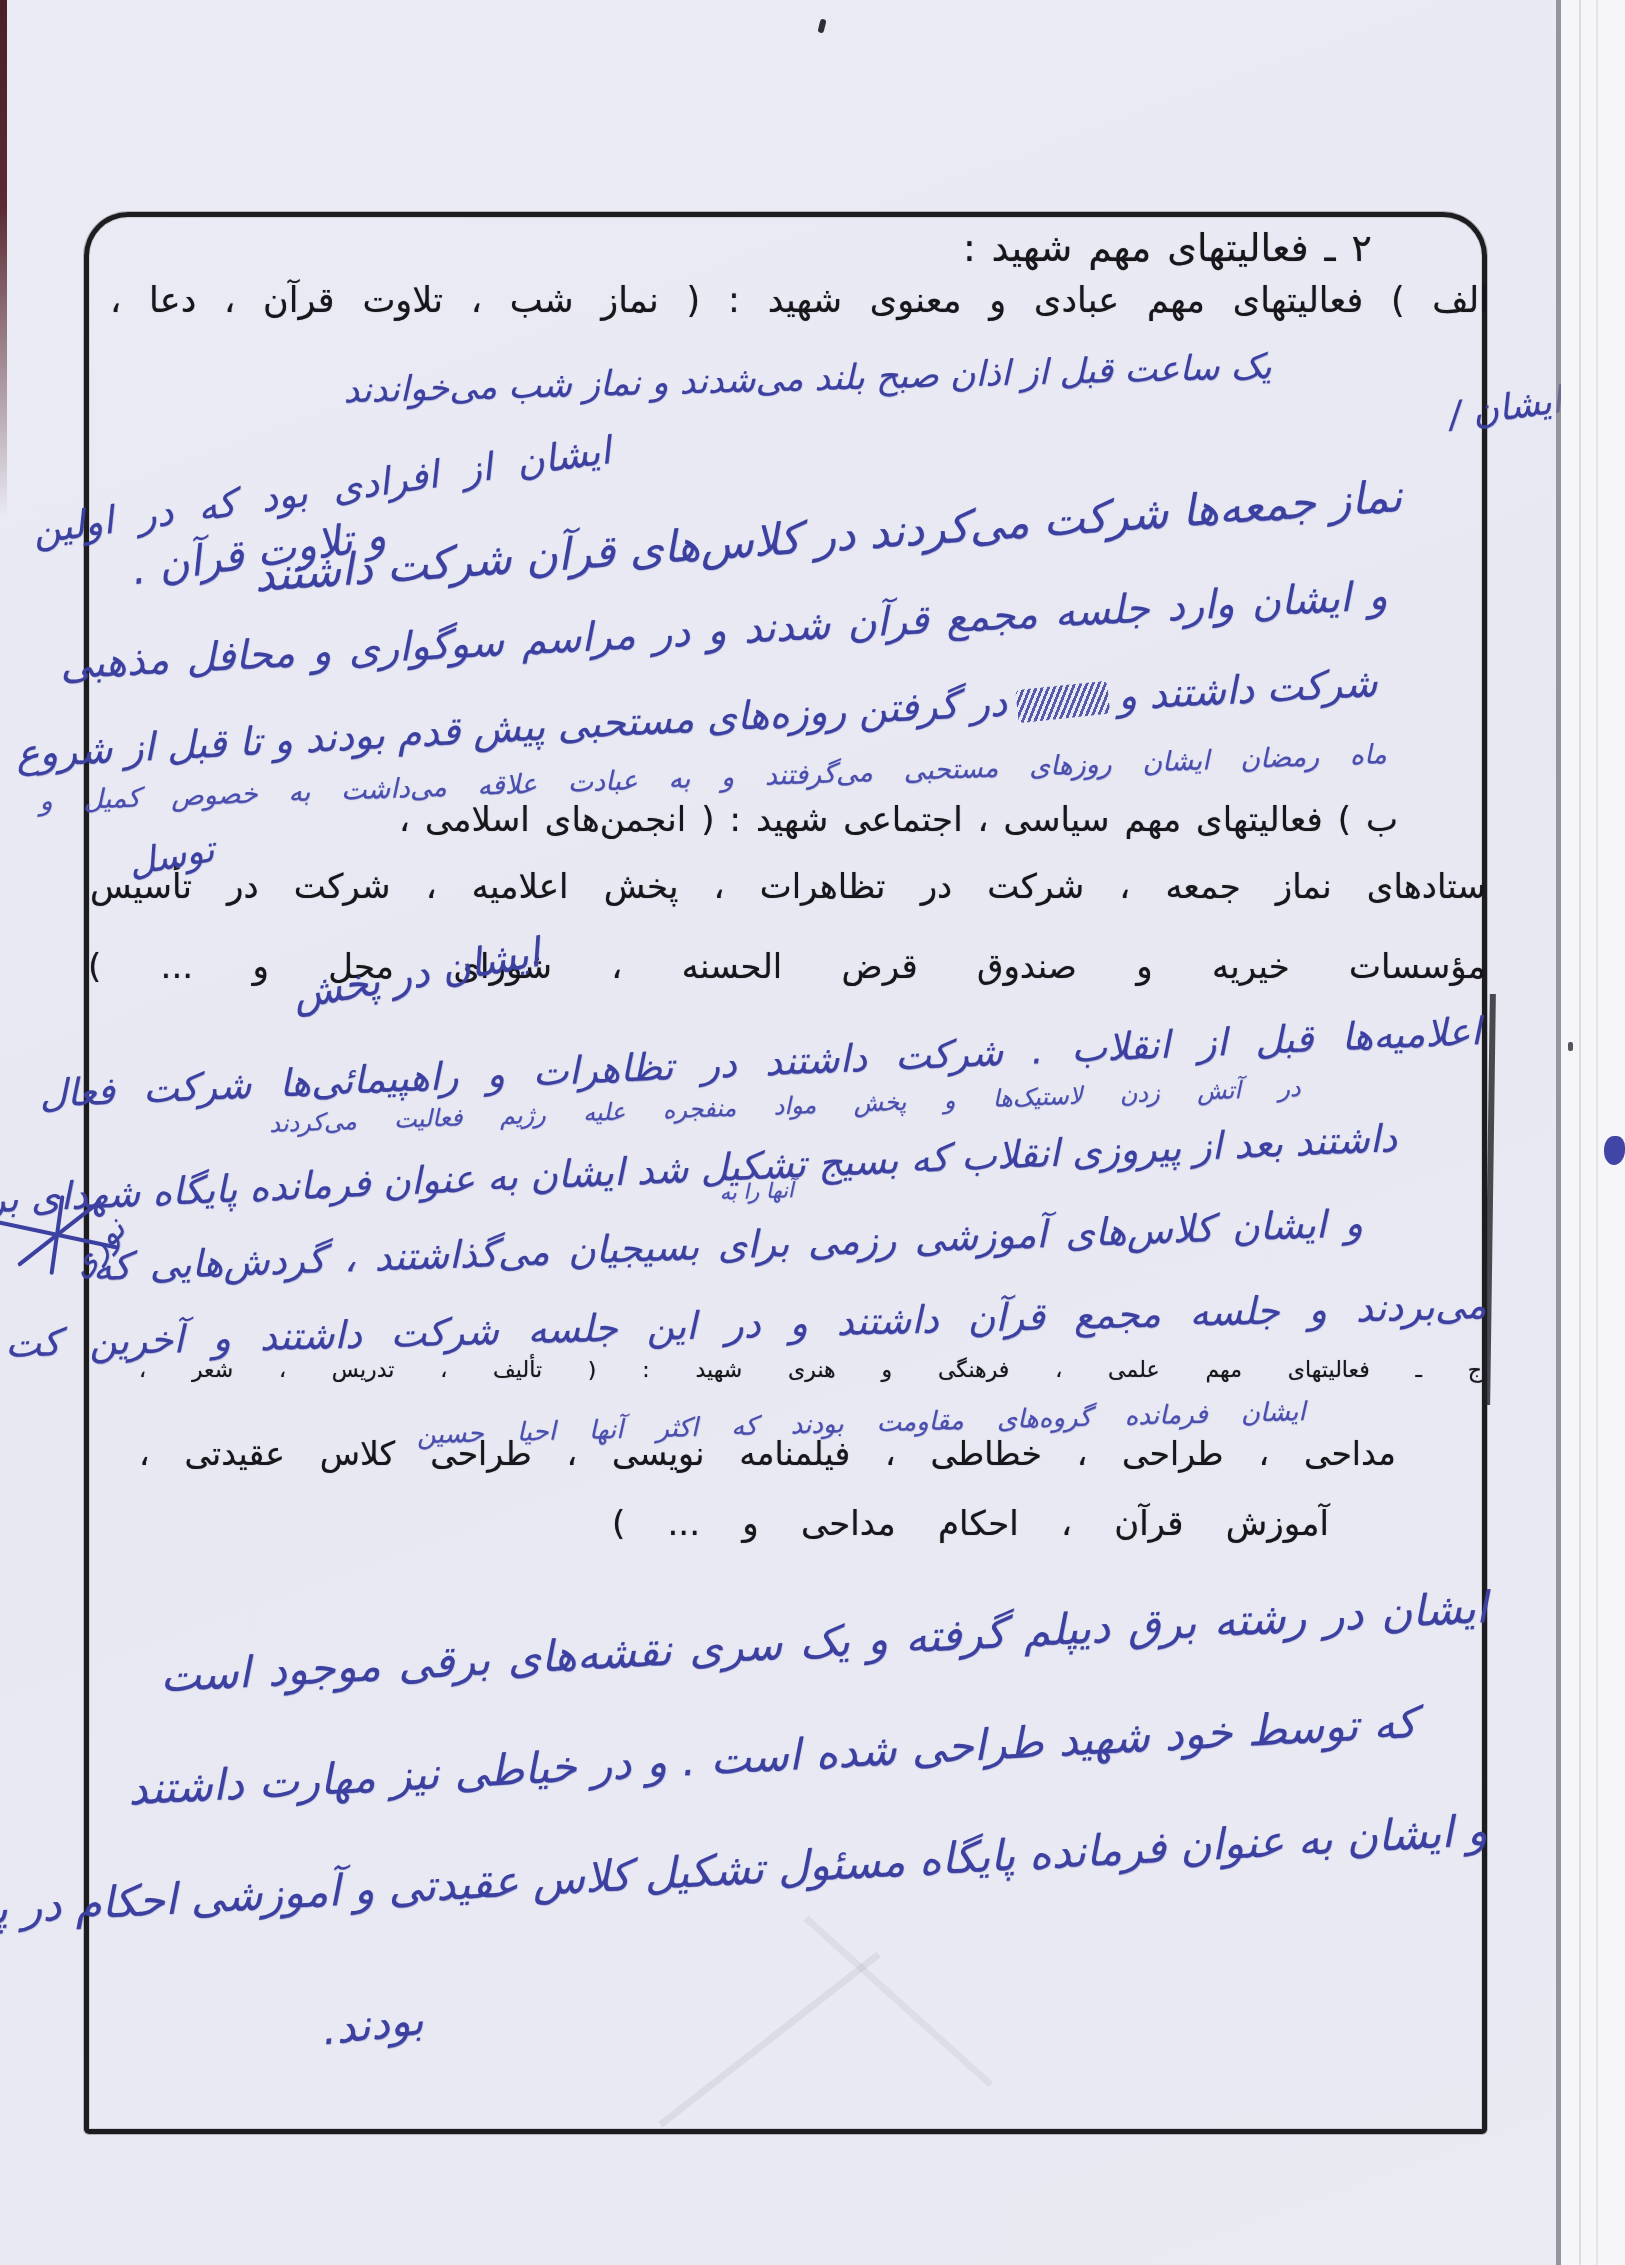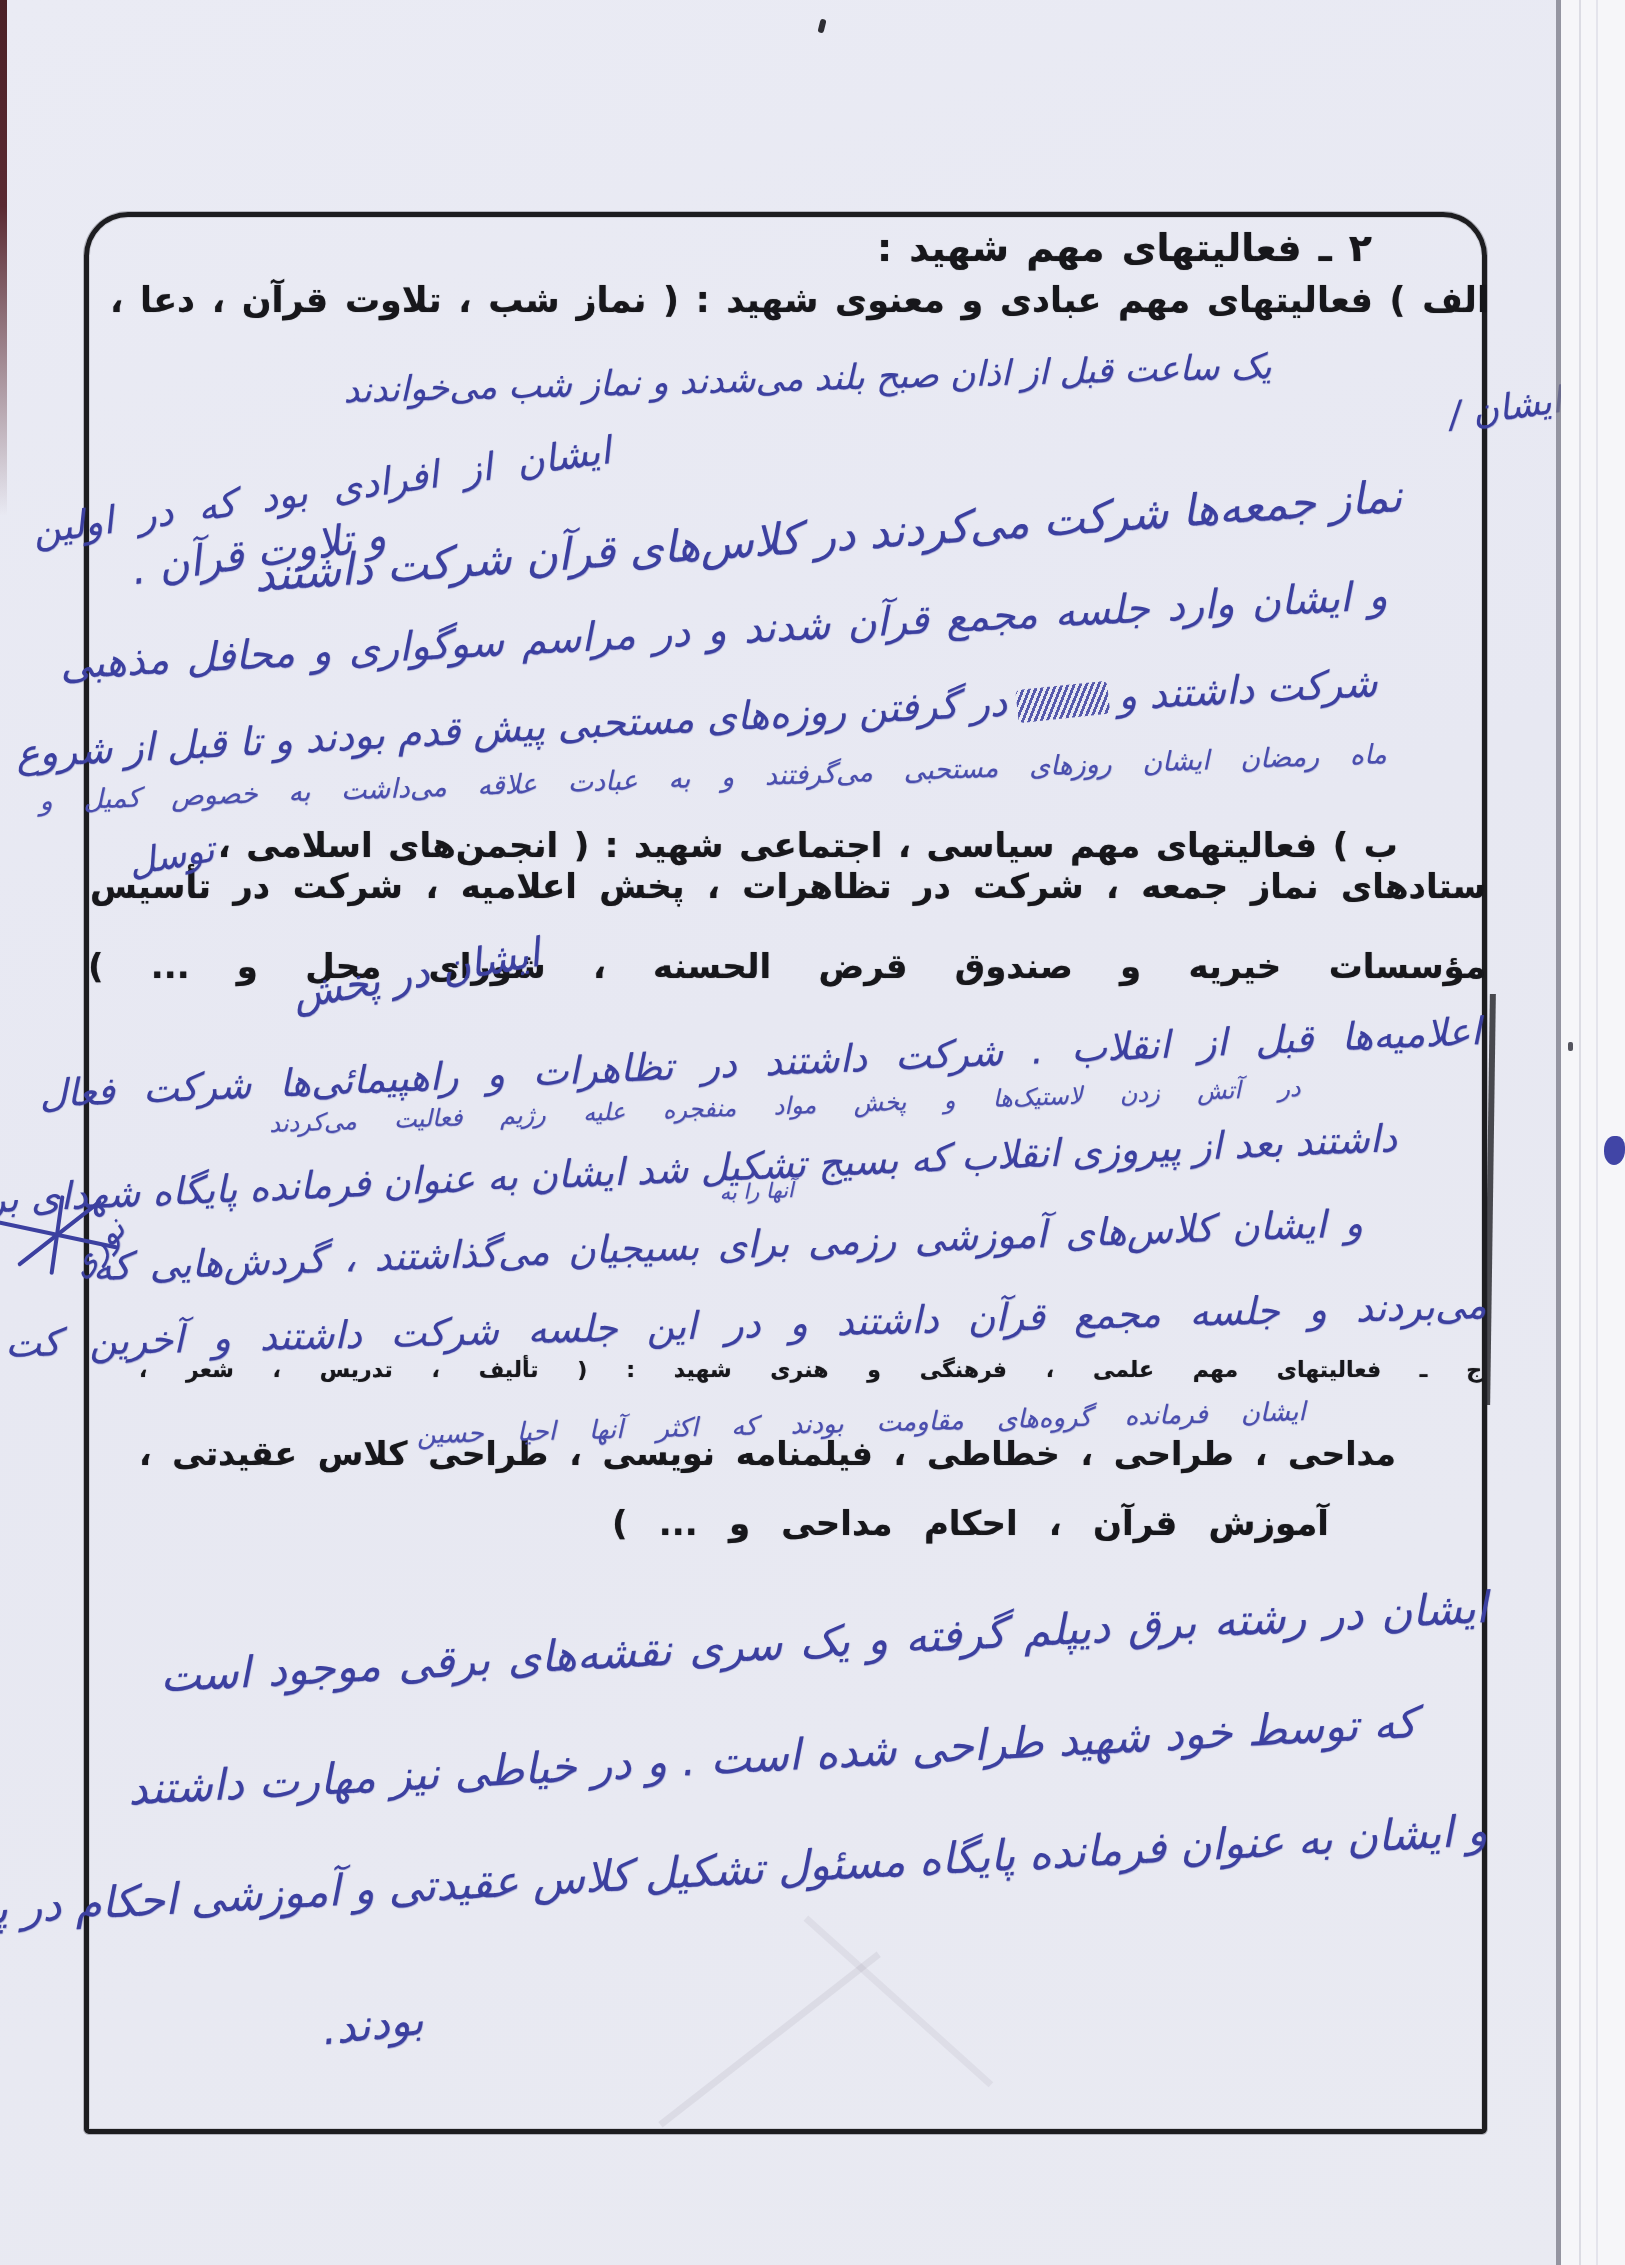--- a/index.html
+++ b/index.html
@@ -9,21 +9,21 @@
     font-family:"DejaVu Sans",sans-serif;
   }
   
   .form-box{
     position:absolute;left:84px;top:212px;width:1393px;height:1912px;
     border:5.7px solid #1d1d20;border-radius:44px 44px 4.8px 4.8px;
     box-shadow:0 0 0 1px rgba(25,25,30,.25), inset 0 0 0 1px rgba(25,25,30,.12);
   }
   .printed{
     position:absolute;direction:rtl;white-space:nowrap;color:#17171b;
-    font-weight:bold;text-align:center;text-align-last:justify;
+    font-weight:normal;text-align:center;text-align-last:justify;
     text-shadow:0 0 1px rgba(10,10,15,.55);
     word-spacing:3.8px;z-index:2;
   }
   .hw{
     position:absolute;direction:rtl;white-space:nowrap;color:#3c40a0;
     font-style:italic;text-align:right;text-align-last:justify;
     transform-origin:right top;z-index:3;
     text-shadow:0.4px 0.6px 0.9px rgba(58,62,160,.45);
   }
   .hw.small{color:#4a4eae;}
@@ -53,21 +53,21 @@
   <div class="artifact" style="left:631px;top:2036px;width:277px;height:6.7px;background:rgba(130,120,140,.12);transform:rotate(-38deg);"></div>
   <div class="artifact" style="left:774px;top:1998px;width:249px;height:6.7px;background:rgba(130,120,140,.10);transform:rotate(42deg);"></div>
   <div class="artifact" style="left:1487px;top:994px;width:5.7px;height:411px;background:#202025;opacity:.8;transform:rotate(0.8deg);"></div>
 
   <div class="form-box"></div>
 
   <div class="printed" style="right:253px;top:226px;font-size:38px;text-align-last:right;">۲ ـ فعالیتهای مهم شهید :</div>
 
   <div class="printed" style="right:136px;top:280px;width:1379px;font-size:35px;">الف ) فعالیتهای مهم عبادی و معنوی شهید : ( نماز شب ، تلاوت قرآن ، دعا ،</div>
 
-  <div class="printed" style="right:227px;top:799px;width:999px;font-size:34px;margin-top:26px;">ب ) فعالیتهای مهم سیاسی ، اجتماعی شهید : ( انجمن‌های اسلامی ،</div>
+  <div class="printed" style="right:227px;top:799px;width:999px;font-size:34px;">ب ) فعالیتهای مهم سیاسی ، اجتماعی شهید : ( انجمن‌های اسلامی ،</div>
   <div class="printed" style="right:139px;top:866px;width:1396px;font-size:34px;">ستادهای نماز جمعه ، شرکت در تظاهرات ، پخش اعلامیه ، شرکت در تأسیس</div>
   <div class="printed" style="right:139px;top:946px;width:1398px;font-size:34px;">مؤسسات خیریه و صندوق قرض الحسنه ، شورای محل و ... )</div>
 
   <div class="printed" style="right:143px;top:1357px;width:1343px;font-size:22px;">ج ـ فعالیتهای مهم علمی ، فرهنگی و هنری شهید : ( تألیف ، تدریس ، شعر ،</div>
   <div class="printed" style="right:229px;top:1434px;width:1257px;font-size:33px;">مداحی ، طراحی ، خطاطی ، فیلمنامه نویسی ، طراحی کلاس عقیدتی ،</div>
   <div class="printed" style="right:296px;top:1503px;width:717px;font-size:34px;">آموزش قرآن ، احکام مداحی و ... )</div>
 
   <div class="hw" style="right:67px;top:379px;font-size:36px;transform:rotate(-8deg);text-align-last:right;">ایشان /</div>
   <div class="hw" style="right:354px;top:346px;width:726px;font-size:35px;transform:rotate(-1.5deg);">یک ساعت قبل از اذان صبح بلند می‌شدند و نماز شب می‌خواندند</div>
   <div class="hw" style="right:1018px;top:428px;width:583px;font-size:38px;transform:rotate(-8deg);">ایشان از افرادی بود که در اولین</div>

